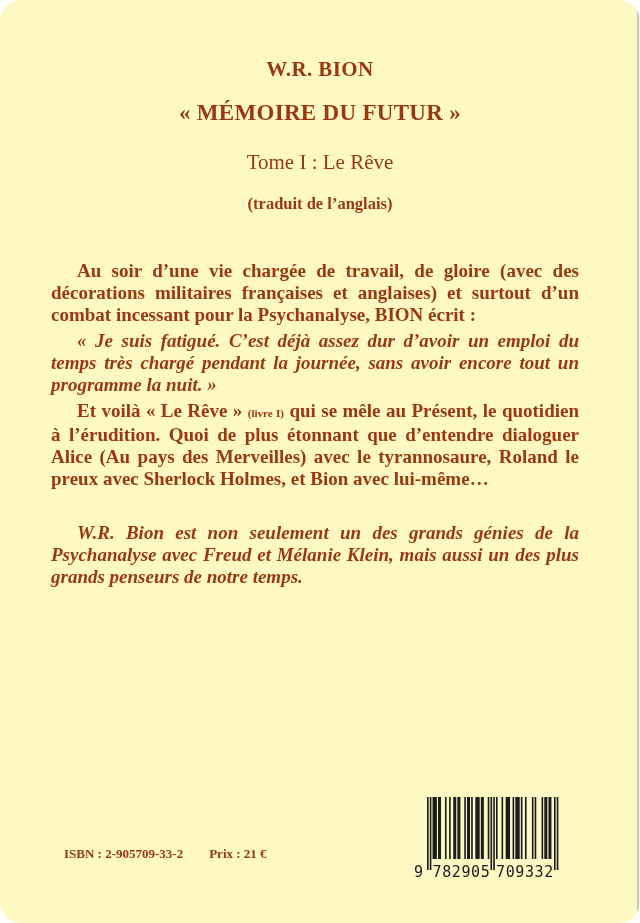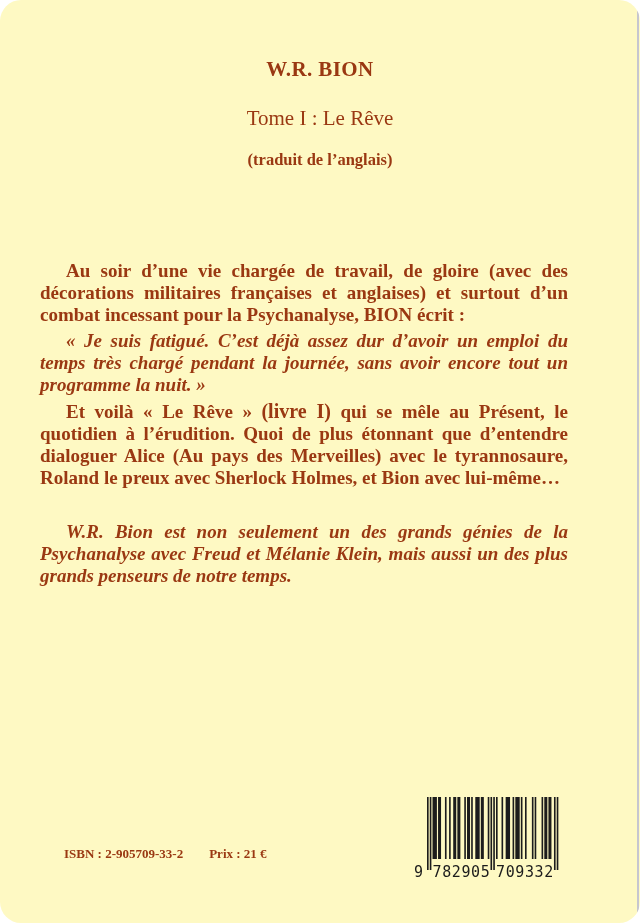--- a/index.html
+++ b/index.html
@@ -14,30 +14,30 @@
     border-radius: 21px;
   }
   .header { text-align: center; padding-top: 57px; }
   .author  { font-size: 21px; font-weight: 700; letter-spacing: .4px; }
   .title   { font-size: 23px; font-weight: 700; margin-top: 18px; letter-spacing: .3px; }
   .volume  { font-size: 21px; font-weight: 400; margin-top: 24px; }
   .trans   { font-size: 16.5px; font-weight: 700; margin-top: 19px; }
 
   .body-text {
     position: absolute;
-    left: 40px; top: 260px; width: 528px;
+    left: 51px; top: 260px; width: 528px;
     text-align: justify;
     font-size: 19px;
     line-height: 22px;
     font-weight: 700;
   }
   .body-text p { margin: 0 0 4px 0; text-indent: 26px; }
   .body-text p.italic { font-style: italic; }
   .body-text p.closing { margin-top: 32px; }
-  .body-text .small { font-size: 20px; }
+  .body-text .small { font-size: 11px; }
 
   .isbn-line {
     position: absolute;
     left: 64px; top: 846px;
     font-size: 13px; font-weight: 700;
     white-space: nowrap;
   }
   .isbn-line .price { margin-left: 26px; }
 
   .barcode { position: absolute; left: 414px; top: 797px; width: 150px; height: 86px; }
@@ -49,20 +49,21 @@
     background: #c6c6cf;
   }
 </style>
 </head>
 <body>
 
 <div class="page">
 
   <div class="header">
     <div class="author">W.R. BION</div>
+    <div class="title">« MÉMOIRE DU FUTUR »</div>
     <div class="volume">Tome I : Le Rêve</div>
     <div class="trans">(traduit de l’anglais)</div>
   </div>
 
   <div class="body-text" id="body-text">
       <p><span>Au soir d’une vie chargée de travail, de gloire (avec des décorations militaires françaises et anglaises) et surtout d’un combat incessant pour la Psychanalyse, BION écrit :</span></p>
       <p class="italic"><span>« Je suis fatigué. C’est déjà assez dur d’avoir un emploi du temps très chargé pendant la journée, sans avoir encore tout un programme la nuit. »</span></p>
       <p><span>Et voilà « Le Rêve » </span><span class="small">(livre I)</span><span> qui se mêle au Présent, le quotidien à l’érudition. Quoi de plus étonnant que d’entendre dialoguer Alice (Au pays des Merveilles) avec le tyrannosaure, Roland le preux avec Sherlock Holmes, et Bion avec lui-même…</span></p>
       <p class="italic closing"><span>W.R. Bion est non seulement un des grands génies de la Psychanalyse avec Freud et Mélanie Klein, mais aussi un des plus grands penseurs de notre temps.</span></p>
     </div>

